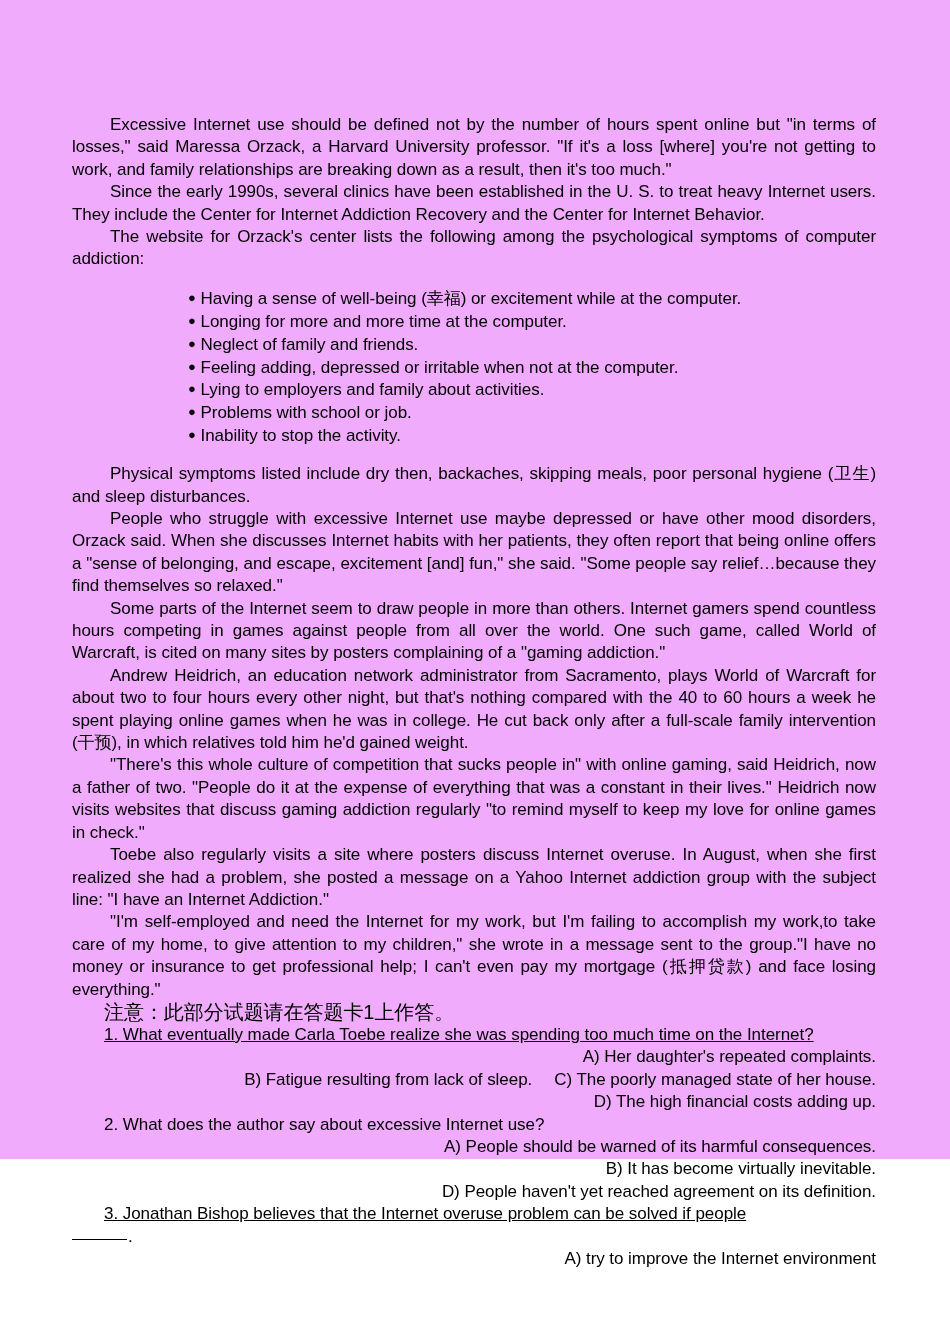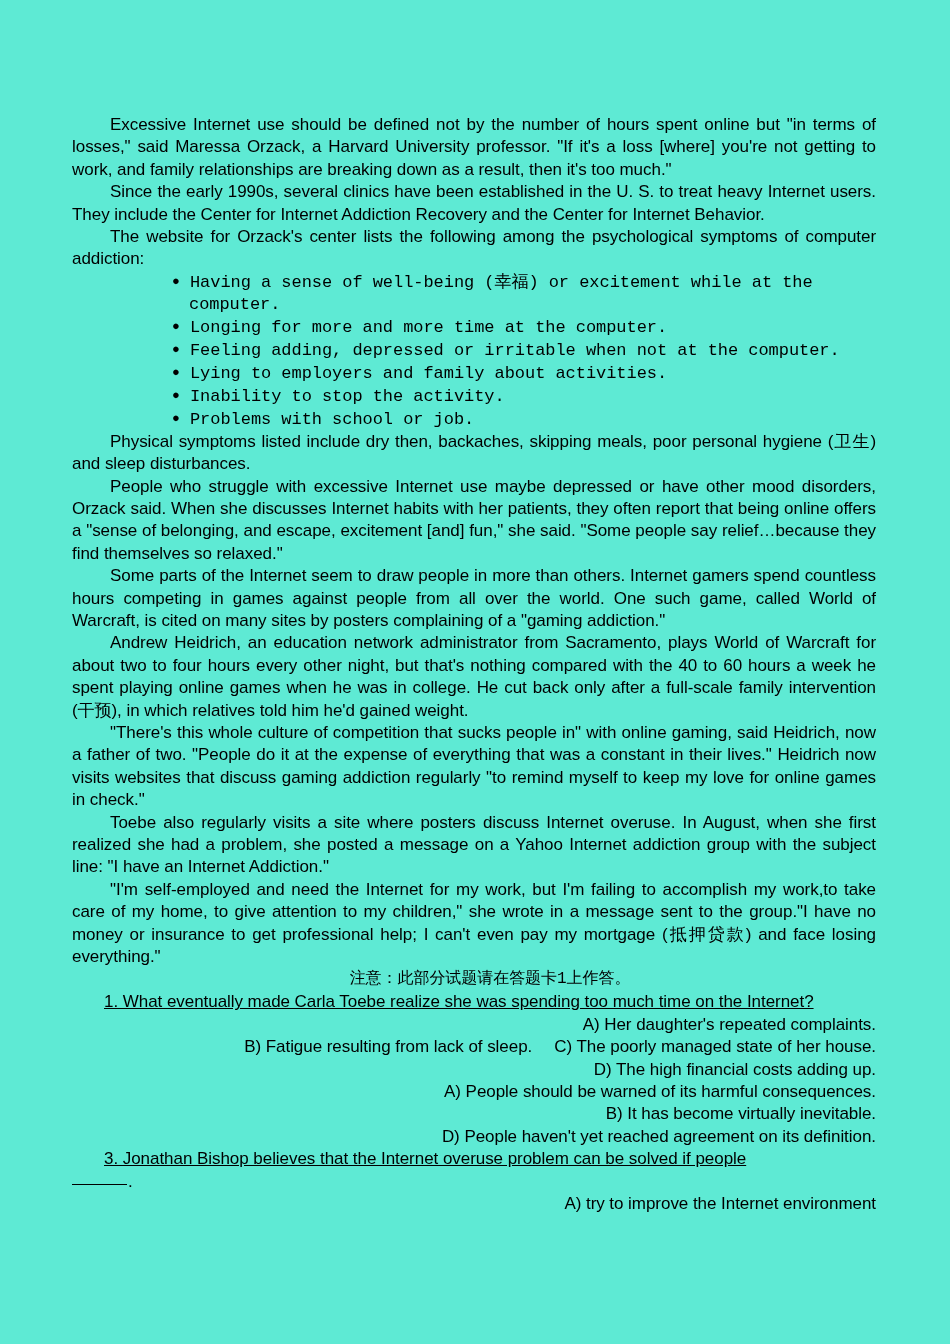--- a/index.html
+++ b/index.html
@@ -10,67 +10,66 @@
   body {
     width: 950px;
     height: 1344px;
     font-family: "Liberation Sans", sans-serif;
     color: #000000;
     overflow: hidden;
   }
   .page {
     position: relative;
     width: 950px;
-    height: 1344px;
-    background: #5eead4;
+    height: 1159px;
+    background: #f0abfc;
     box-sizing: border-box;
     padding: 114px 74px 0 72px;
   }
   .doc-body {
     font-size: 17px;
     line-height: 22.4px;
     text-align: justify;
     text-justify: inter-word;
     letter-spacing: -0.05px;
   }
   p.para {
     margin: 0;
     text-indent: 38px;
     text-align: justify;
     text-align-last: left;
   }
   ul.symptom-list {
     list-style: none;
-    margin: 0;
+    margin: 16px;
     padding: 0;
-    font-family: Liberation Mono, monospace;
   }
   ul.symptom-list li {
     margin: 0;
     padding: 0 0 0 117px;
     text-indent: -17px;
     text-align: left;
     line-height: 22.4px;
   }
   .bullet-dot {
     font-size: 13px;
     vertical-align: 1.5px;
     letter-spacing: 0;
   }
   .cn {
     font-family: "DejaVu Sans", sans-serif;
     font-size: 16px;
   }
   .note-line {
-    font-family: Liberation Mono, monospace;
-    font-size: 16px;
+    font-family: Liberation Sans, sans-serif;
+    font-size: 20px;
     line-height: 23px;
     margin: 0;
     padding-left: 32px;
-    text-align: center;
+    text-align: left;
   }
   p.question {
     margin: 0;
     text-indent: 32px;
     text-align: justify;
     text-align-last: left;
     text-decoration: underline;
   }
   p.question-flat {
     margin: 0;
@@ -109,24 +108,25 @@
 
     <p class="para">Excessive Internet use should be defined not by the number of hours spent online but "in terms of losses," said Maressa Orzack, a Harvard University professor. "If it's a loss [where] you're not getting to work, and family relationships are breaking down as a result, then it's too much."</p>
 
     <p class="para">Since the early 1990s, several clinics have been established in the U. S. to treat heavy Internet users. They include the Center for Internet Addiction Recovery and the Center for Internet Behavior.</p>
 
     <p class="para">The website for Orzack's center lists the following among the psychological symptoms of computer addiction:</p>
 
     <ul class="symptom-list">
       <li><span class="bullet-dot">●</span> <span>Having a sense of well-being (幸福) or excitement while at the computer.</span></li>
       <li><span class="bullet-dot">●</span> <span>Longing for more and more time at the computer.</span></li>
+      <li><span class="bullet-dot">●</span> <span>Neglect of family and friends.</span></li>
       <li><span class="bullet-dot">●</span> <span>Feeling adding, depressed or irritable when not at the computer.</span></li>
       <li><span class="bullet-dot">●</span> <span>Lying to employers and family about activities.</span></li>
+      <li><span class="bullet-dot">●</span> <span>Problems with school or job.</span></li>
       <li><span class="bullet-dot">●</span> <span>Inability to stop the activity.</span></li>
-      <li><span class="bullet-dot">●</span> <span>Problems with school or job.</span></li>
     </ul>
 
     <p class="para">Physical symptoms listed include dry then, backaches, skipping meals, poor personal hygiene (卫生) and sleep disturbances.</p>
 
     <p class="para">People who struggle with excessive Internet use maybe depressed or have other mood disorders, Orzack said. When she discusses Internet habits with her patients, they often report that being online offers a "sense of belonging, and escape, excitement [and] fun," she said. "Some people say relief…because they find themselves so relaxed."</p>
 
     <p class="para">Some parts of the Internet seem to draw people in more than others. Internet gamers spend countless hours competing in games against people from all over the world. One such game, called World of Warcraft, is cited on many sites by posters complaining of a "gaming addiction."</p>
 
     <p class="para">Andrew Heidrich, an education network administrator from Sacramento, plays World of Warcraft for about two to four hours every other night, but that's nothing compared with the 40 to 60 hours a week he spent playing online games when he was in college. He cut back only after a full-scale family intervention (干预), in which relatives told him he'd gained weight.</p>
 
@@ -140,20 +140,21 @@
     <p class="note-line cn">注意：此部分试题请在答题卡1上作答。</p>
 
     <p class="question">1. What eventually made Carla Toebe realize she was spending too much time on the Internet?</p>
 
     <p class="option">A) Her daughter's repeated complaints.</p>
 
     <p class="option"><span>B) Fatigue resulting from lack of sleep.</span><span class="opt-gap"></span><span>C) The poorly managed state of her house.</span></p>
 
     <p class="option">D) The high financial costs adding up.</p>
 
+    <p class="question-flat">2. What does the author say about excessive Internet use?</p>
 
     <p class="option">A) People should be warned of its harmful consequences.</p>
     <p class="option">B) It has become virtually inevitable.</p>
     <p class="option">D) People haven't yet reached agreement on its definition.</p>
 
     <p class="question">3. Jonathan Bishop believes that the Internet overuse problem can be solved if people</p>
 
     <p class="blank-line"><span class="blank-rule"></span><span>.</span></p>
 
     <p class="option">A) try to improve the Internet environment</p>

